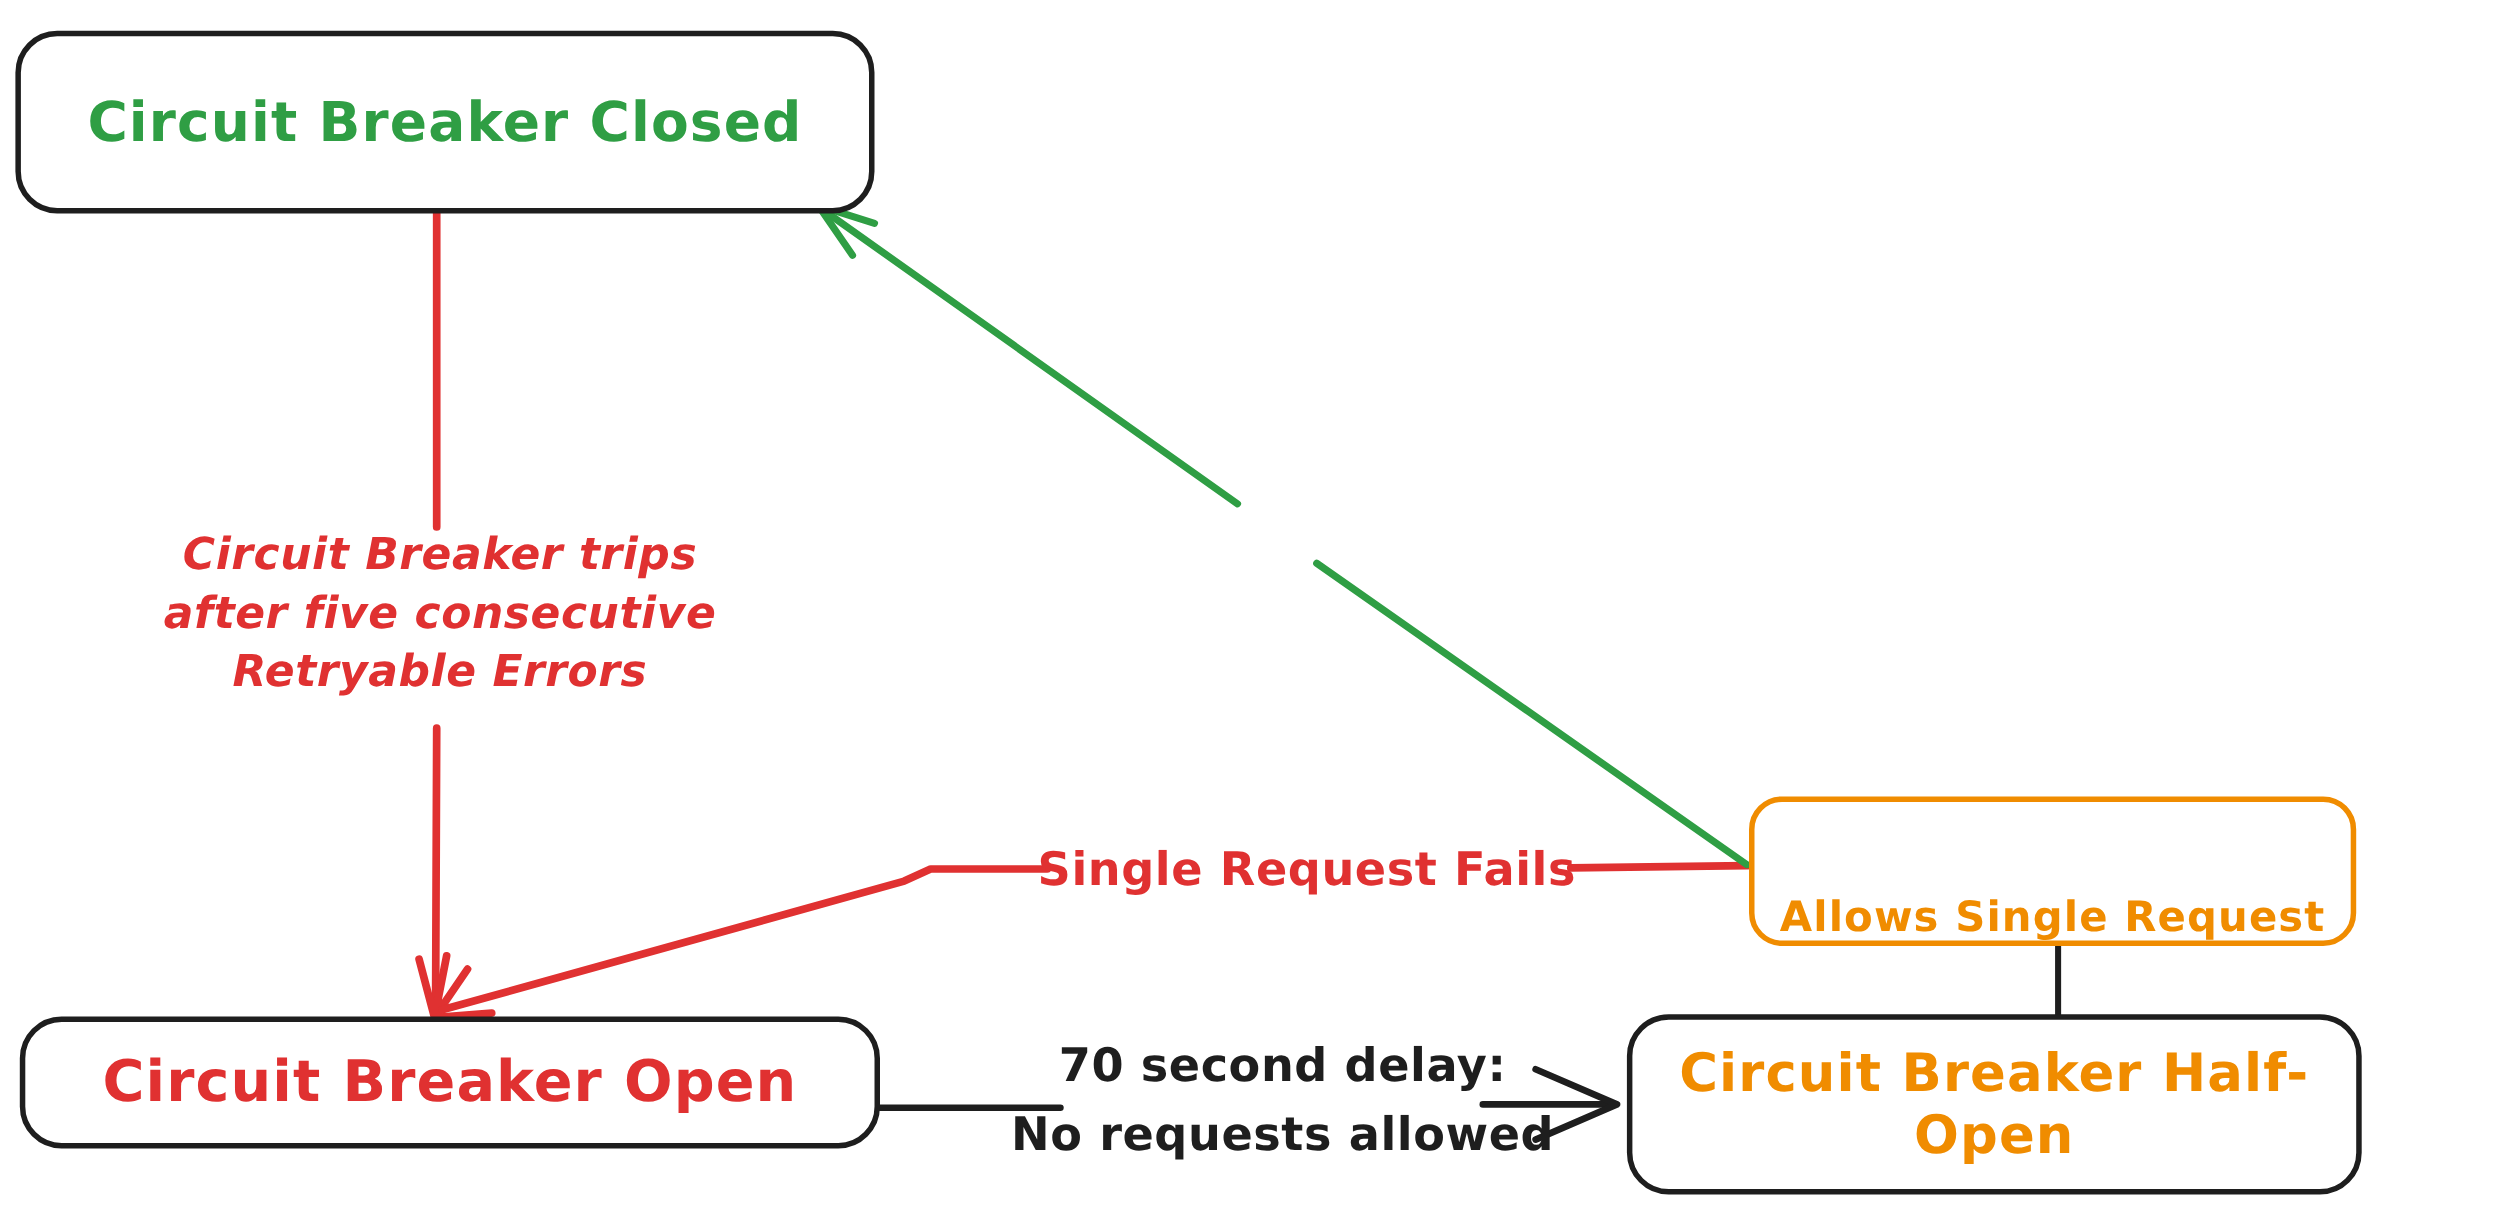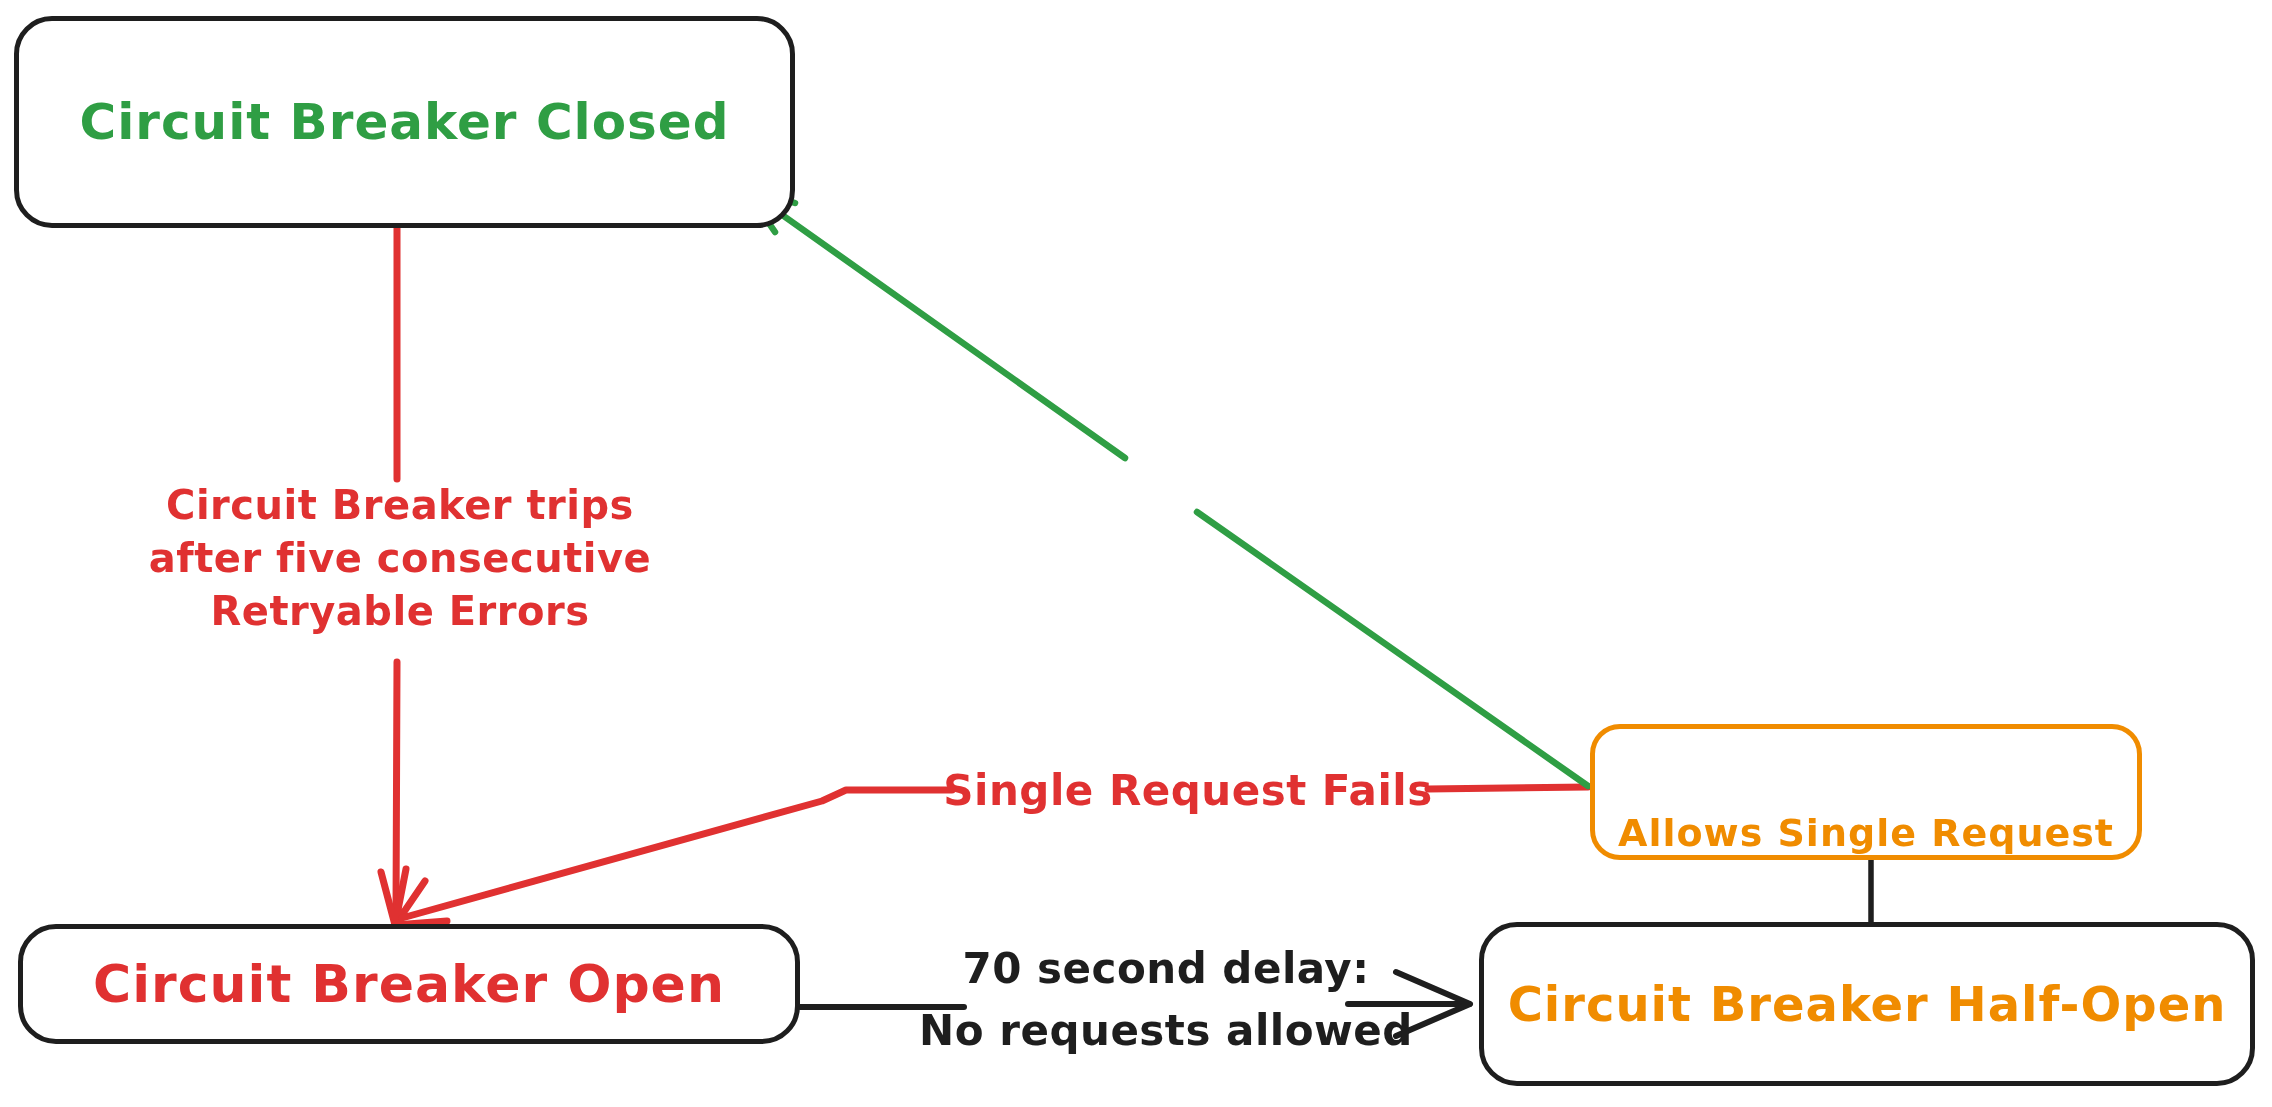--- a/index.html
+++ b/index.html
@@ -35,36 +35,36 @@
     display: flex;
     align-items: center;
     justify-content: center;
     text-align: center;
     font-weight: 600;
     letter-spacing: 1px;
   }
   .node-dark   { border: 5px solid var(--color-ink, #1e1e1e); border-radius: 38px; }
   .node-orange { border: 5px solid var(--color-orange, #f08c00); border-radius: 30px; align-items: flex-end; }
 
-  .node-closed    { left: 14px;   top: 16px;  width: 781px; height: 212px; color: var(--color-green, #2f9e44); font-size: 50px; }
+  .node-closed    { left: 14px;   top: 28px;  width: 781px; height: 166px; color: var(--color-green, #2f9e44); font-size: 50px; }
   .node-open      { left: 18px;   top: 924px; width: 782px; height: 120px; color: var(--color-red, #e03131);   font-size: 52px; }
-  .node-half-open { left: 1479px; top: 922px; width: 776px; height: 164px; color: var(--color-orange, #f08c00); font-size: 48px; }
+  .node-half-open { left: 1479px; top: 922px; width: 668px; height: 164px; color: var(--color-orange, #f08c00); font-size: 48px; }
   .node-allows    { left: 1590px; top: 724px; width: 552px; height: 136px; color: var(--color-orange, #f08c00); font-size: 38px; }
 
   .edge-label {
     position: absolute;
     transform: translate(-50%, -50%);
     text-align: center;
     font-weight: 600;
     letter-spacing: 0.5px;
     white-space: nowrap;
   }
   .edge-label span { display: block; }
 
-  .label-trip     { left: 400px;  top: 558px;  color: var(--color-red, #e03131);   font-size: 40px; line-height: 53px; }
+  .label-trip     { left: 400px;  top: 558px;  color: var(--color-red, #e03131);   font-size: 40px; line-height: 53px; font-style: italic; }
   .label-succeeds { left: 1185px; top: 486px;  color: var(--color-green, #2f9e44); font-size: 42px; }
   .label-fails    { left: 1188px; top: 790px;  color: var(--color-red, #e03131);   font-size: 42px; }
   .label-delay    { left: 1166px; top: 1000px; color: var(--color-ink, #1e1e1e);   font-size: 42px; line-height: 62px; }
 </style>
 </head>
 <body>
 
 <div class="canvas">
 
   <svg class="wires" viewBox="0 0 2272 1107" xmlns="http://www.w3.org/2000/svg">

